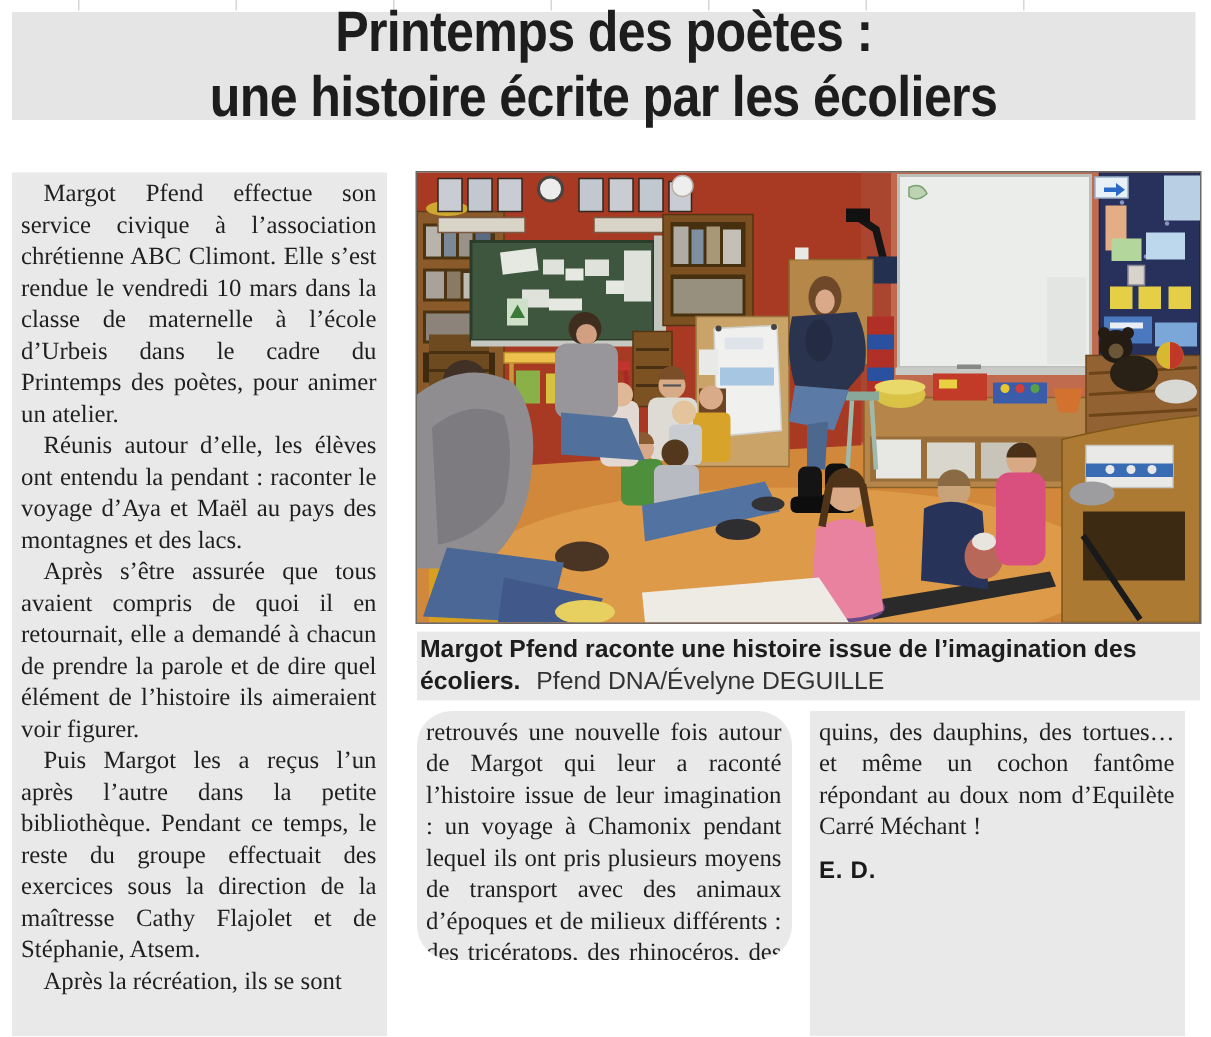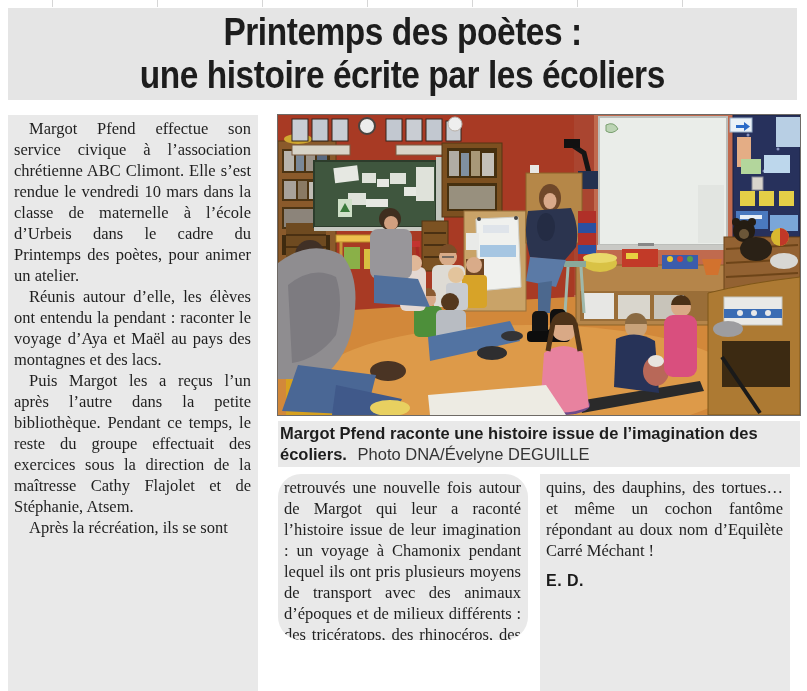--- a/index.html
+++ b/index.html
@@ -1,20 +1,20 @@
 <!DOCTYPE html>
 <html lang="fr"><head>
 <meta charset="utf-8">
 <style>
   html,body{margin:0;padding:0;background:#fff;}
   .page{position:relative;width:807px;height:691px;background:#ffffff;overflow:hidden;
         font-family:"Liberation Serif",serif;color:#1f1f1f;}
   .tick{position:absolute;top:0;width:1px;height:7px;background:#d6d6d6;}
 
-  .headline{position:absolute;left:8px;top:8px;width:789px;height:92px;background:#e5e5e5;
+  .headline{position:absolute;left:8px;top:8px;width:789px;height:72px;background:#e5e5e5;
             display:flex;flex-direction:column;justify-content:center;align-items:center;}
   .headline .hl{font-family:"Liberation Sans",sans-serif;font-weight:bold;font-size:38px;
                 line-height:43px;color:#1d1d1d;white-space:nowrap;letter-spacing:-0.5px;
                 transform:scaleX(0.88);transform-origin:center;}
 
   .col{position:absolute;background:#e9e9e9;font-size:16.5px;line-height:21px;
        text-align:justify;overflow:hidden;hyphens:auto;-webkit-hyphens:auto;
        box-sizing:border-box;padding:3px 7px 16px 6px;}
   .col p{margin:0;}
   .col p.ind{text-indent:15px;}
@@ -47,20 +47,21 @@
   <div class="tick" style="left:682px"></div>
 
   <div class="headline">
     <div class="hl">Printemps des poètes :</div>
     <div class="hl">une histoire écrite par les écoliers</div>
   </div>
 
   <div class="col col-left">
     <p class="ind">Margot Pfend effectue son service civique à l’association chrétienne ABC Climont. Elle s’est rendue le vendredi 10 mars dans la classe de maternelle à l’école d’Urbeis dans le cadre du Printemps des poètes, pour animer un atelier.</p>
     <p class="ind">Réunis autour d’elle, les élèves ont entendu la pendant : raconter le voyage d’Aya et Maël au pays des montagnes et des lacs.</p>
+    <p class="ind">Après s’être assurée que tous avaient compris de quoi il en retournait, elle a demandé à chacun de prendre la parole et de dire quel élément de l’histoire ils aimeraient voir figurer.</p>
     <p class="ind">Puis Margot les a reçus l’un après l’autre dans la petite bibliothèque. Pendant ce temps, le reste du groupe effectuait des exercices sous la direction de la maîtresse Cathy Flajolet et de Stéphanie, Atsem.</p>
     <p class="ind">Après la récréation, ils se sont</p>
   </div>
 
   <div class="photo-wrap">
     <svg width="522" height="300" viewBox="0 0 522 300">
 
       <rect x="0" y="0" width="522" height="300" fill="#a83a24"></rect>
       <rect x="296" y="0" width="226" height="300" fill="#c06a4e"></rect>
       <rect x="296" y="0" width="20" height="180" fill="#aa4530"></rect>
@@ -318,21 +319,21 @@
         <polygon points="58,270 124,284 116,300 54,300" fill="#40598a"></polygon>
         <ellipse cx="112" cy="293" rx="20" ry="8" fill="#e8d060"></ellipse>
       </g>
 
       <polygon points="150,280 268,270 288,300 152,300" fill="#edebe3"></polygon>
     </svg>
   </div>
 
   <div class="caption">
     <span class="cap-bold">Margot Pfend raconte une histoire issue de l’imagination des écoliers.</span>
-    <span class="cap-credit">Photo DNA/Évelyne DEGUILLE</span>
+    <span class="cap-credit">Pfend DNA/Évelyne DEGUILLE</span>
   </div>
 
   <div class="col col-mid">
     <p>retrouvés une nouvelle fois autour de Margot qui leur a raconté l’histoire issue de leur imagination : un voyage à Chamonix pendant lequel ils ont pris plusieurs moyens de transport avec des animaux d’époques et de milieux différents : des tricératops, des rhinocéros, des re-</p>
   </div>
 
   <div class="col col-right">
     <p>quins, des dauphins, des tortues… et même un cochon fantôme répondant au doux nom d’Equilète Carré Méchant !</p>
     <div class="byline">E. D.</div>
   </div>

